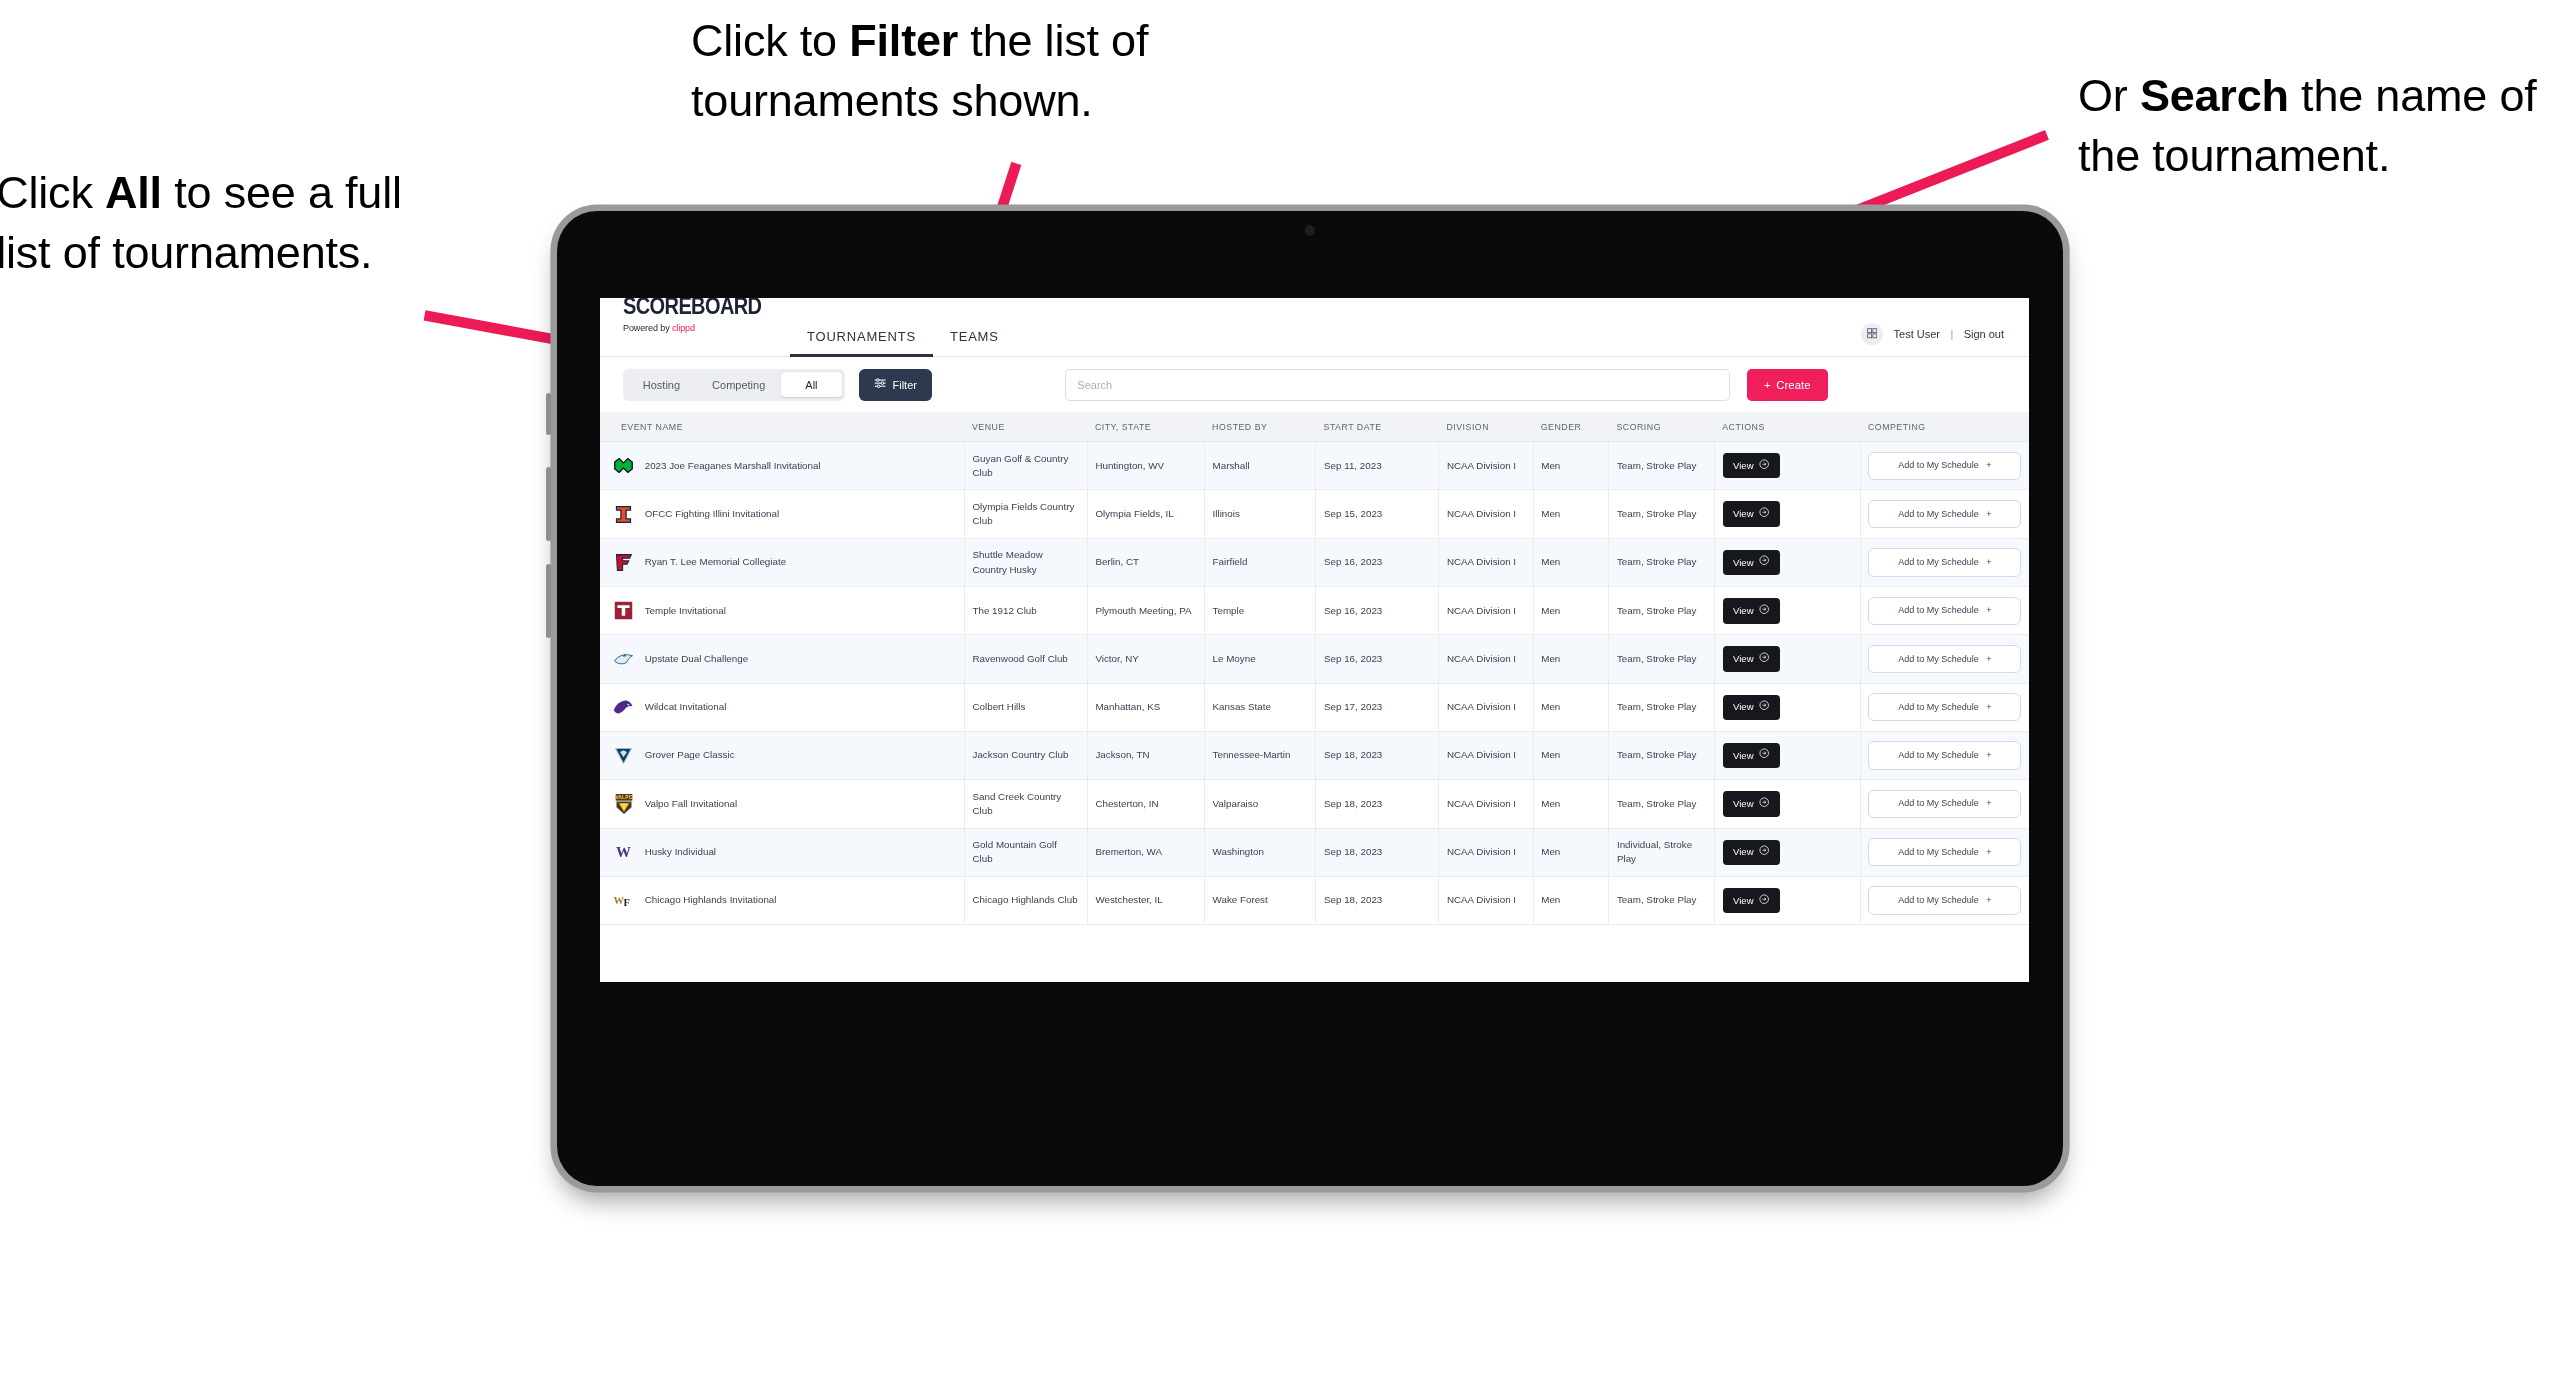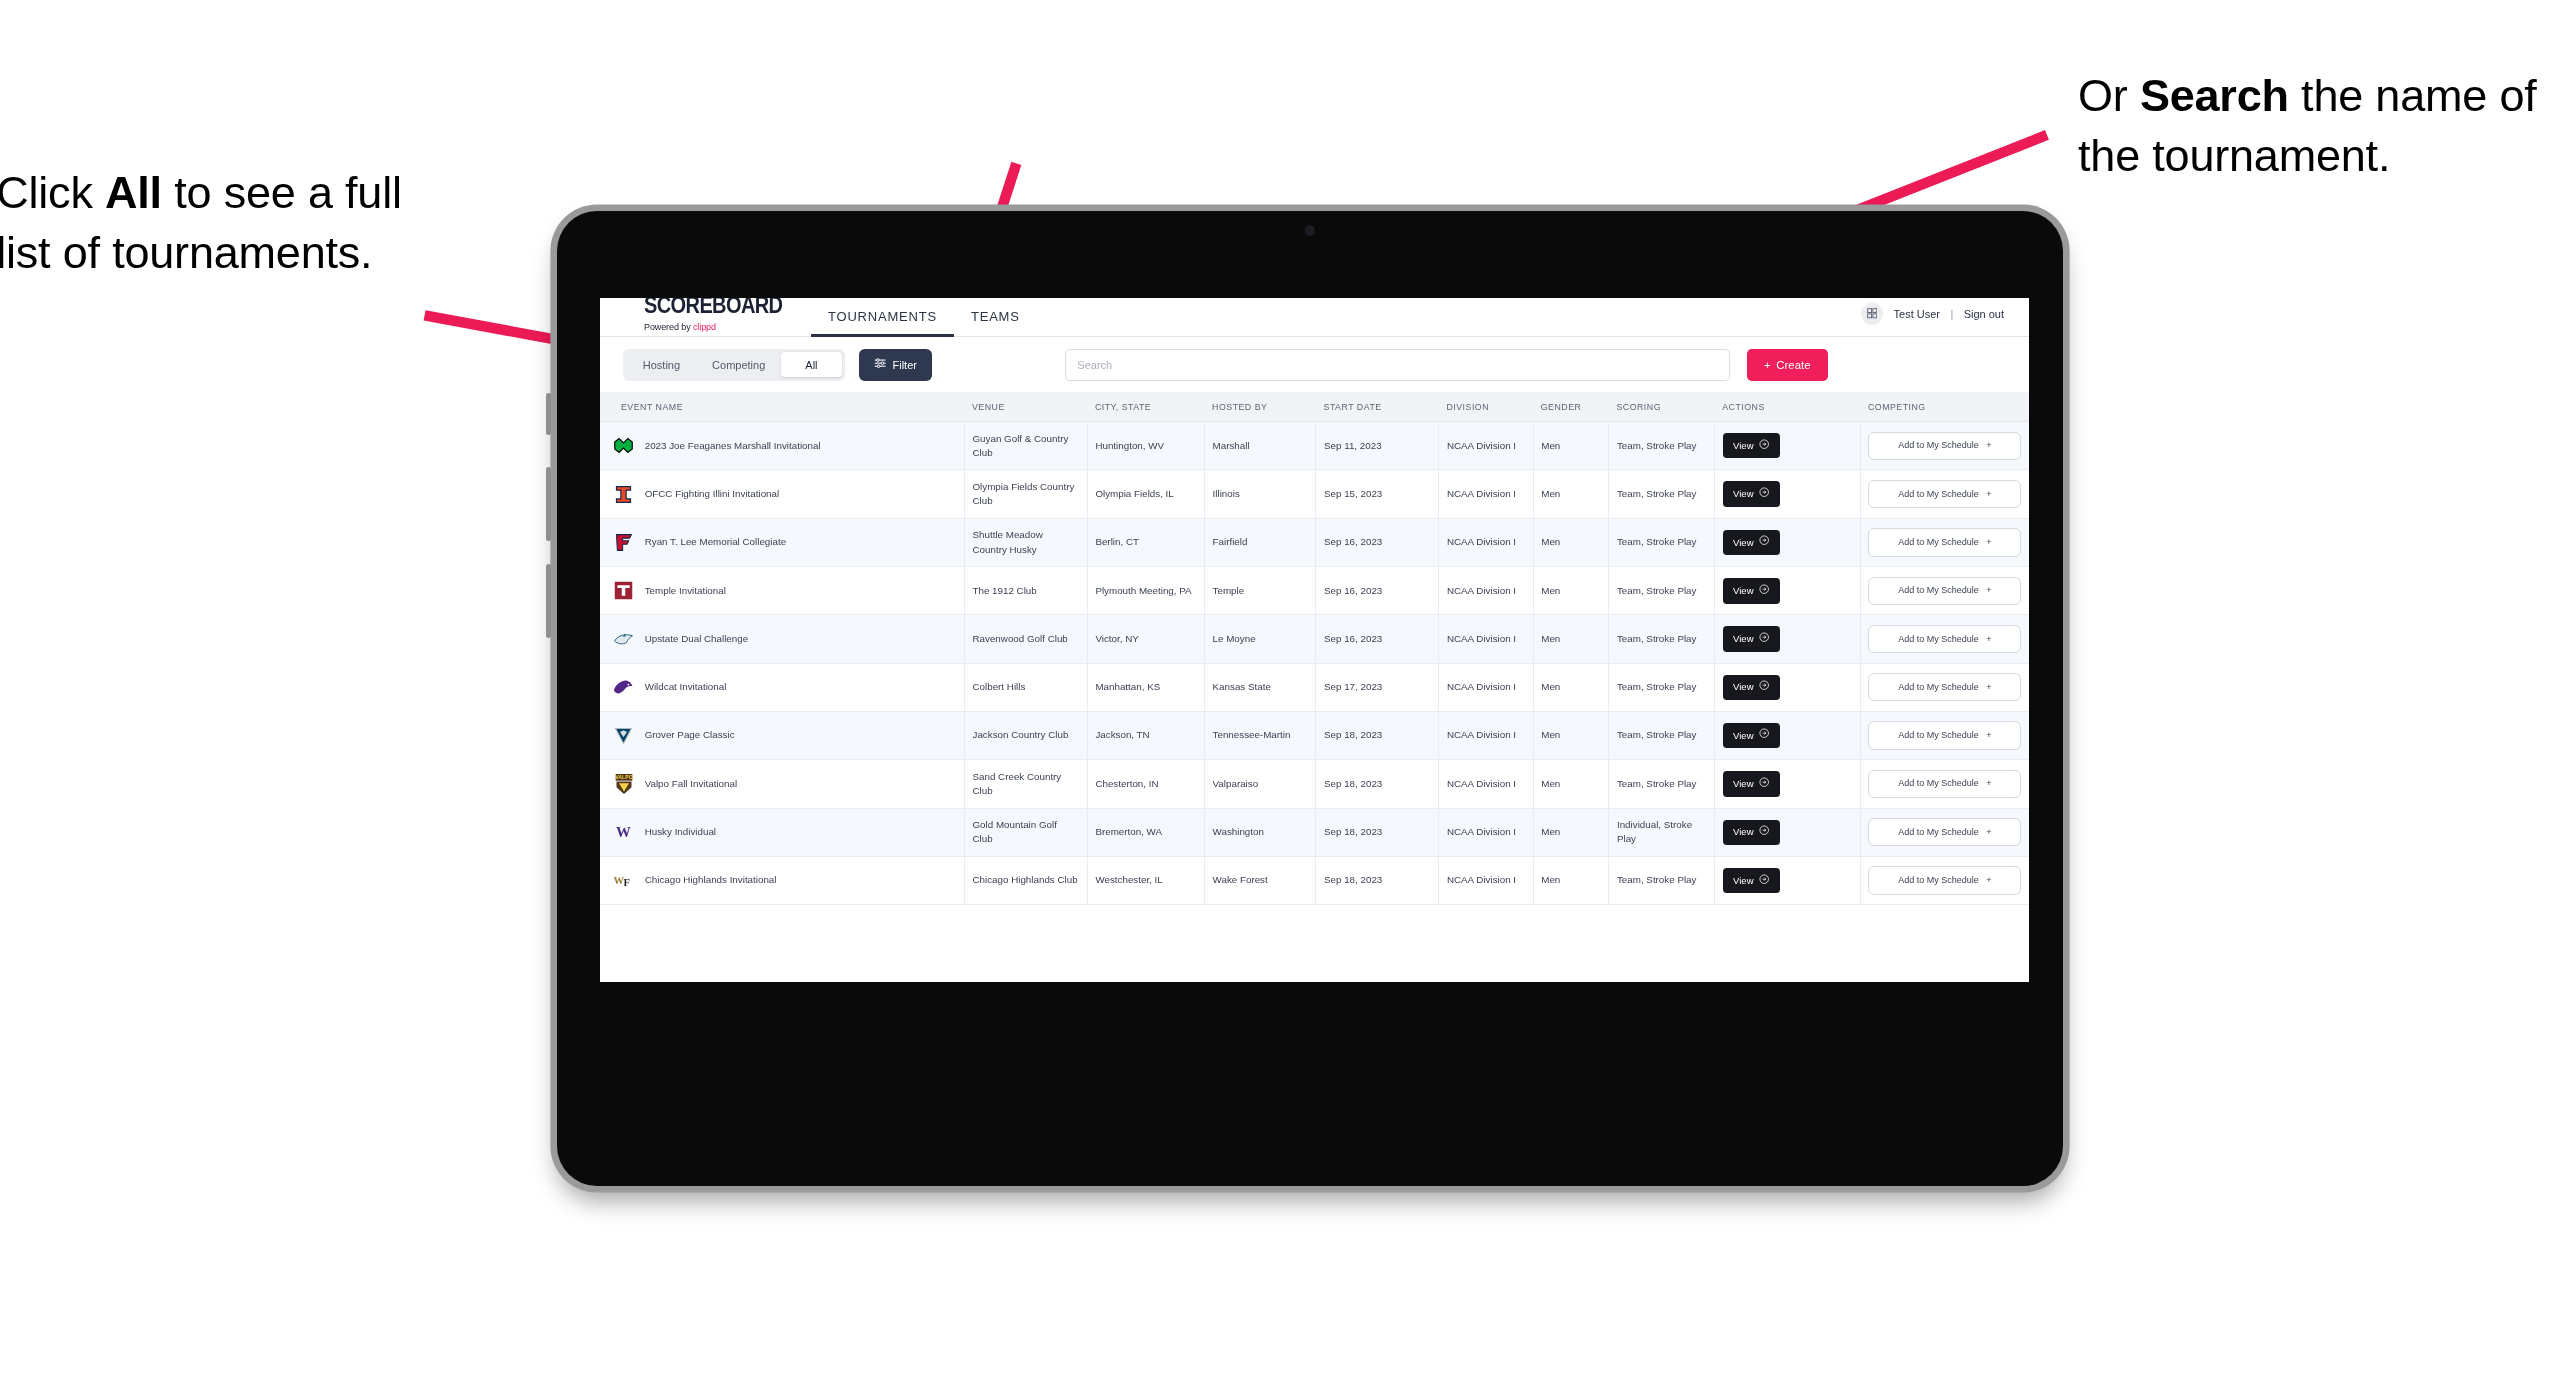--- a/index.html
+++ b/index.html
@@ -50,24 +50,23 @@
     position: absolute;
     left: 43px; top: 87px;
     width: 1429px; height: 684px;
     background: #ffffff;
     overflow: hidden;
     box-shadow: 0 1.9px 4.7px rgba(0,0,0,.18);
   }
 
   
   #appbar {
-    height: 39px; background:#fff; display:flex; align-items:center;
+    height: 59px; background:#fff; display:flex; align-items:flex-start;
     position: relative;
     border-bottom: 0.9px solid #e2e4e9;
-    padding-left: 21px;
   }
   #brand { padding: 0 0 5.7px 23px; }
   #brand .b1 {
     font-family: "Liberation Sans", sans-serif;
     font-weight: 700; font-size: 20px; letter-spacing: -0.6px;
     color: #1b2233; line-height: 1;
     transform: scaleY(1.18); transform-origin: left bottom;
   }
   #brand .b2 { font-size: 9px; color:#1b2233; margin-top:4.7px; letter-spacing:-0.1px; }
   #brand .b2 em { font-style: normal; color:#ec1a55; font-weight:400; }
@@ -153,20 +152,23 @@
   col.c-gen{width:5.3%} col.c-sco{width:7.4%} col.c-act{width:10.2%}
   col.c-com{width:11.8%}
 </style>
 </head>
 <body>
 
 <div id="stage">
 
   <div class="anno" id="anno-all">
     <span>Click </span><b>All</b><span> to see a full list of tournaments.</span>
+  </div>
+  <div class="anno" id="anno-filter">
+    <span>Click to </span><b>Filter</b><span> the list of tournaments shown.</span>
   </div>
   <div class="anno" id="anno-search">
     <span>Or </span><b>Search</b><span> the name of the tournament.</span>
   </div>
 
   <svg class="arrow" style="left:0;top:0;width:2576px;height:1386px;" viewBox="0 0 2712 1459" width="2576" height="1386">
     <defs>
       <marker id="ah" viewBox="0 0 10 10" refX="7.2" refY="5" markerWidth="5.6" markerHeight="5.6" orient="auto-start-reverse">
         <path d="M 0 0 L 10 5 L 0 10 z" fill="#ec1a55"></path>
       </marker>

